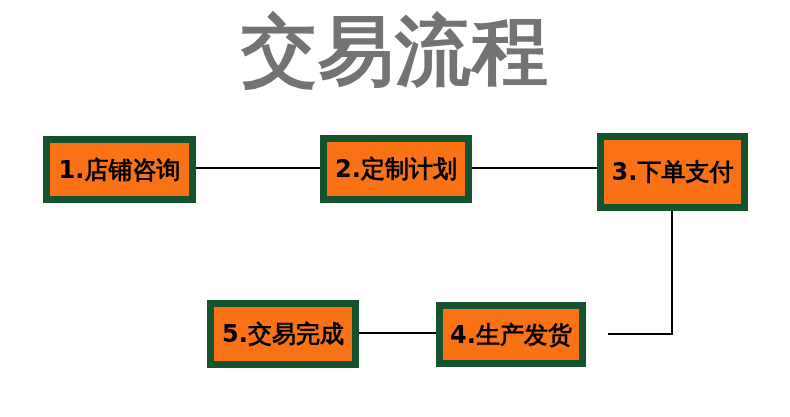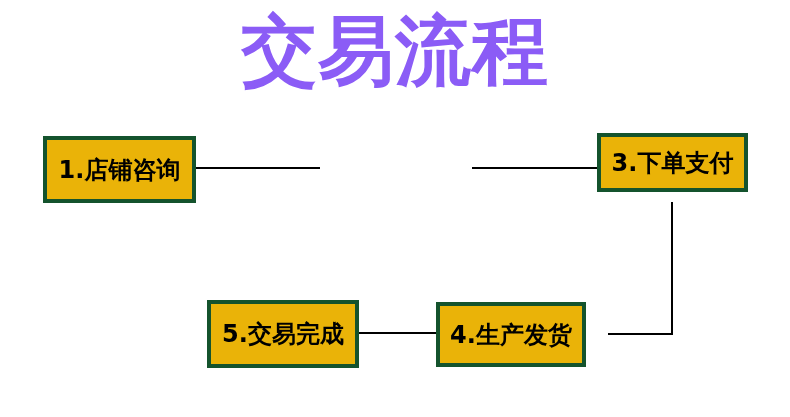--- a/index.html
+++ b/index.html
@@ -18,39 +18,39 @@
   .title {
     position: absolute;
     left: 0;
     top: 6px;
     width: 790px;
     margin: 0;
     text-align: center;
     font-size: 76px;
     line-height: 1.18;
     font-weight: 900;
-    color: #8b5cf6;
+    color: #737373;
     letter-spacing: 1px;
   }
   .node {
     position: absolute;
     box-sizing: border-box;
-    border: 4px solid #14532d;
-    background: #eab308;
+    border: 7px solid #14532d;
+    background: #f97316;
     display: flex;
     align-items: center;
     justify-content: center;
     font-size: 24px;
     font-weight: 700;
     color: #000000;
     white-space: nowrap;
   }
   .node-1 { left: 43px;  top: 136px; width: 153px; height: 67px; }
   .node-2 { left: 320px; top: 135px; width: 152px; height: 68px; }
-  .node-3 { left: 597px; top: 133px; width: 151px; height: 59px; }
+  .node-3 { left: 597px; top: 133px; width: 151px; height: 78px; }
   .node-4 { left: 436px; top: 302px; width: 150px; height: 65px; }
   .node-5 { left: 183px; top: 300px; width: 152px; height: 68px; margin-left: 24px; }
   .connector {
     position: absolute;
     background: #000000;
   }
   .c12  { left: 196px; top: 167px; width: 124px; height: 2px; }
   .c23  { left: 472px; top: 167px; width: 125px; height: 2px; }
   .c34v { left: 671px; top: 202px; width: 2px;  height: 133px; }
   .c34h { left: 608px; top: 333px; width: 65px; height: 2px; }
@@ -66,20 +66,23 @@
   <div class="connector c12"></div>
   <div class="connector c23"></div>
   <div class="connector c34v"></div>
   <div class="connector c34h"></div>
   <div class="connector c45"></div>
 
   <div class="node node-1">
     <span>1.店铺咨询</span>
   </div>
 
+  <div class="node node-2">
+    <span>2.定制计划</span>
+  </div>
 
   <div class="node node-3">
     <span>3.下单支付</span>
   </div>
 
   <div class="node node-4">
     <span>4.生产发货</span>
   </div>
 
   <div class="node node-5">

